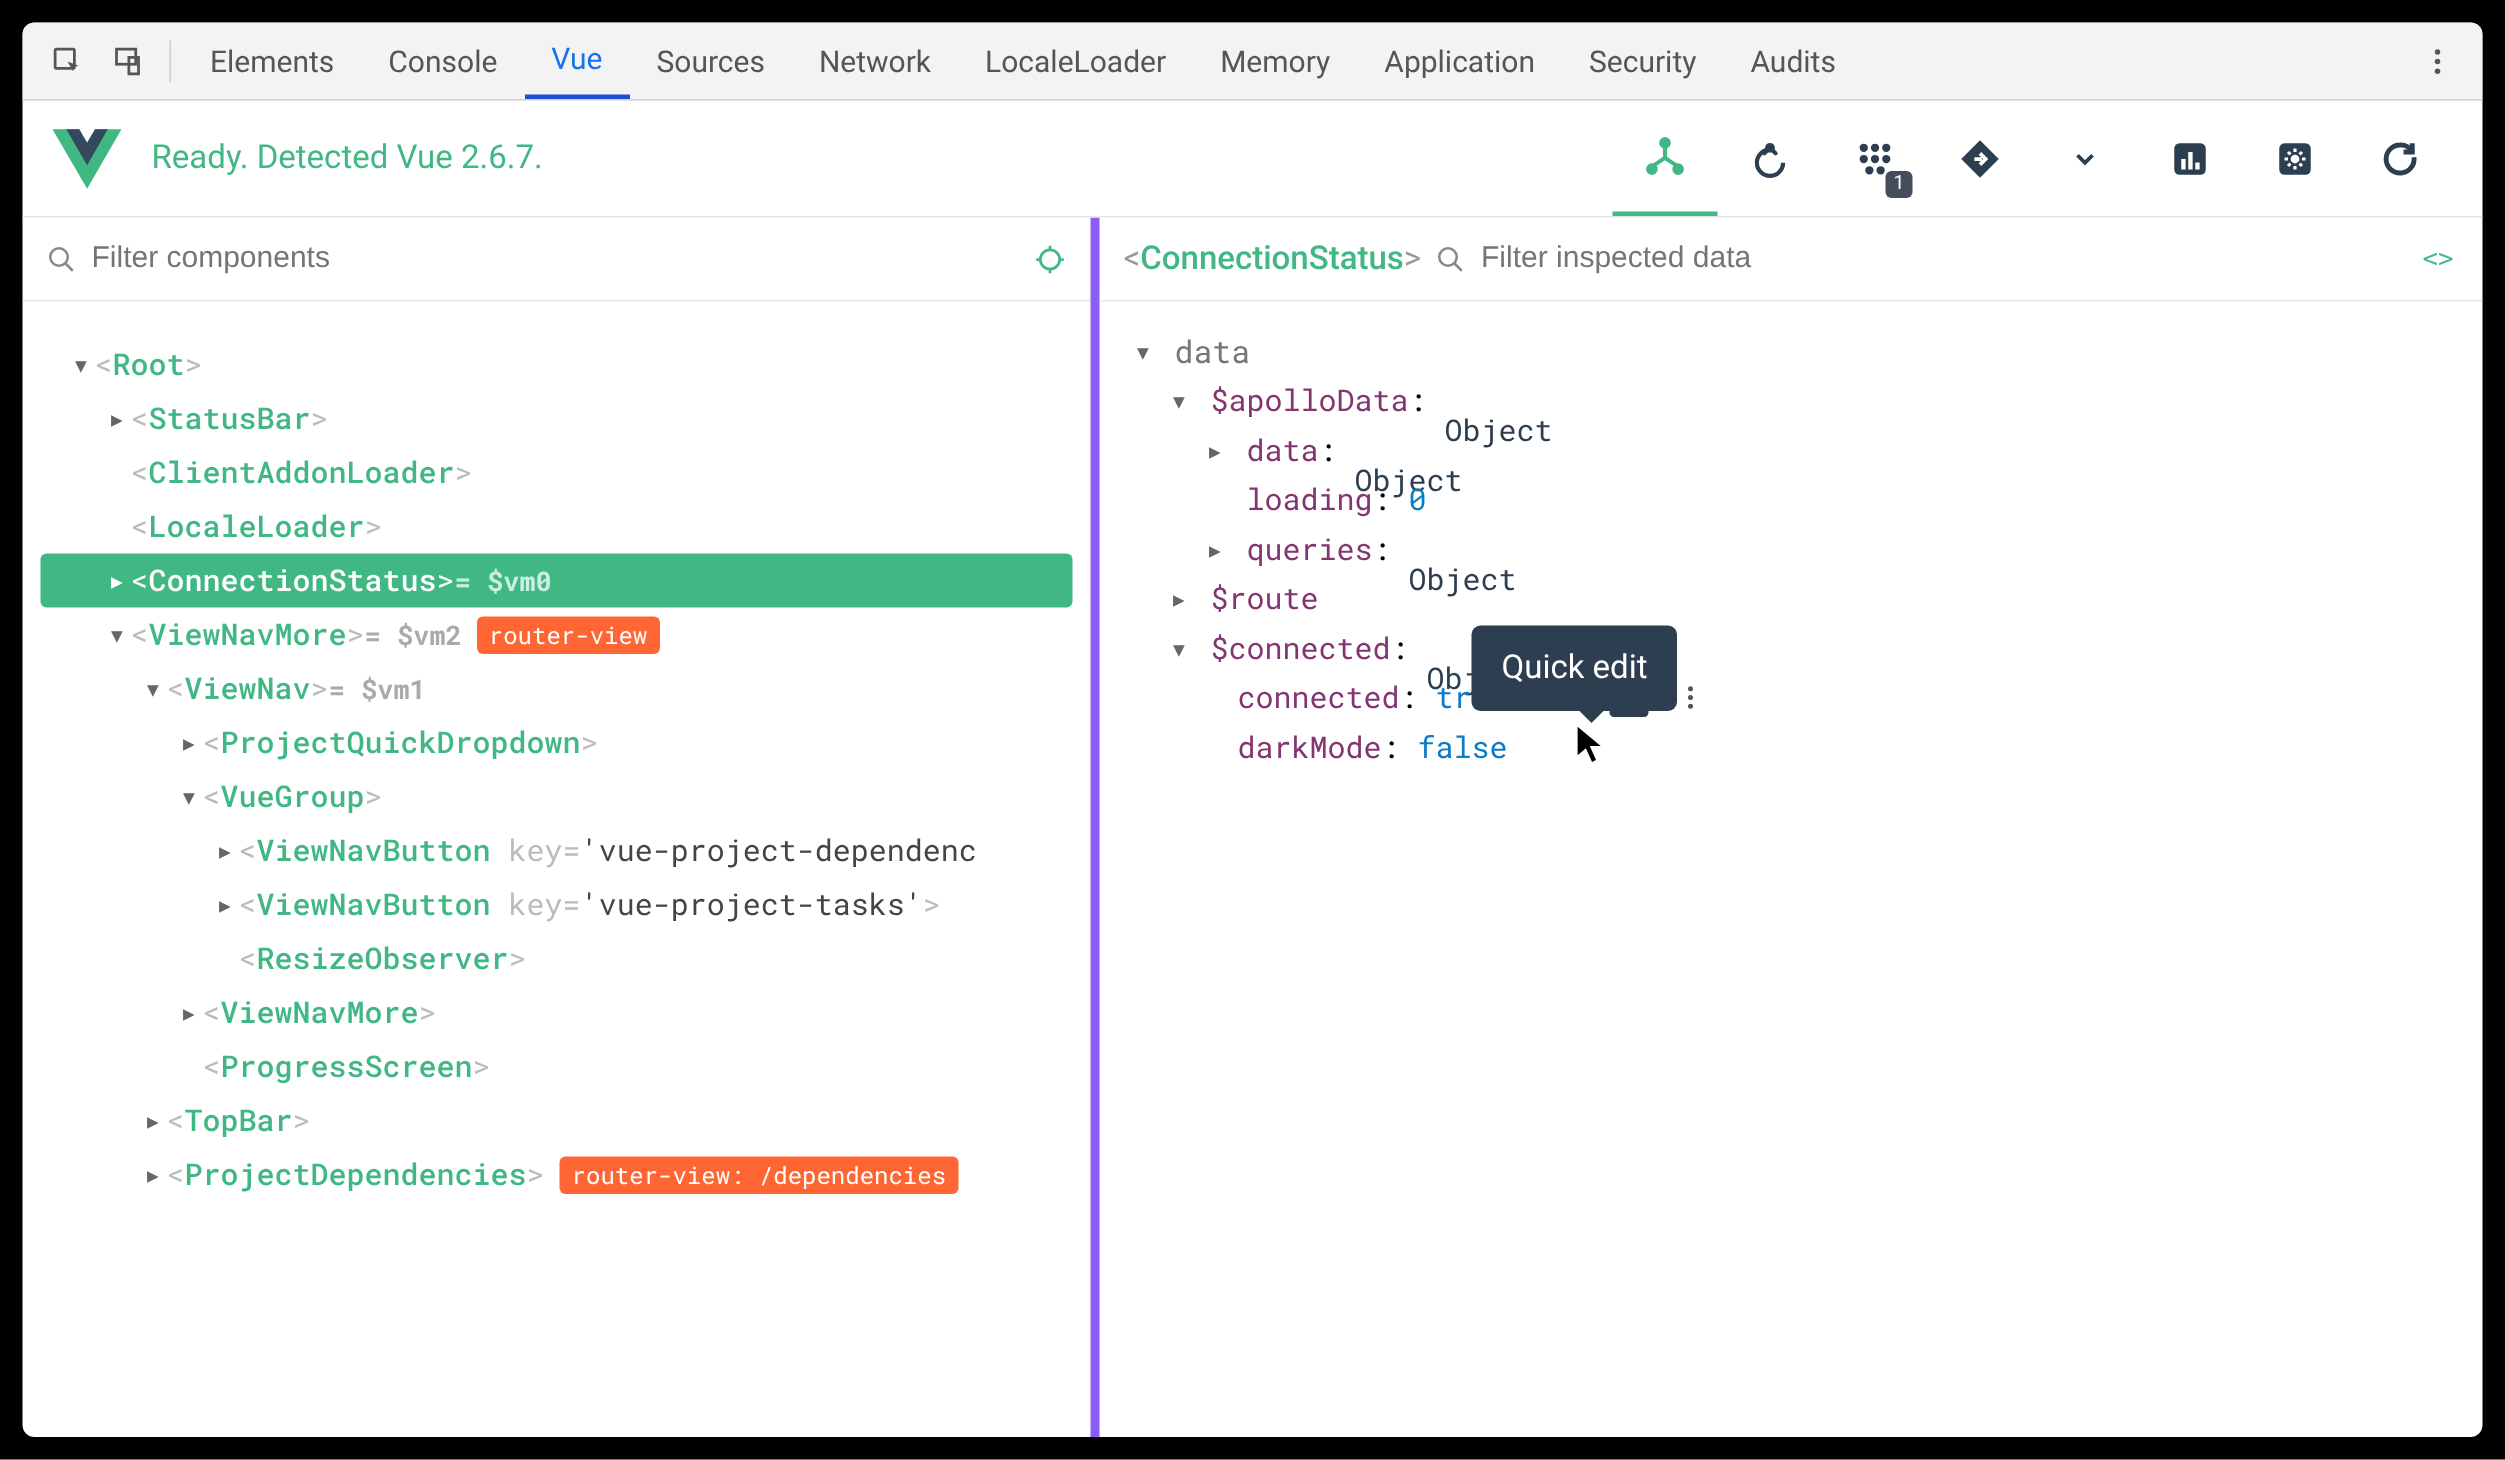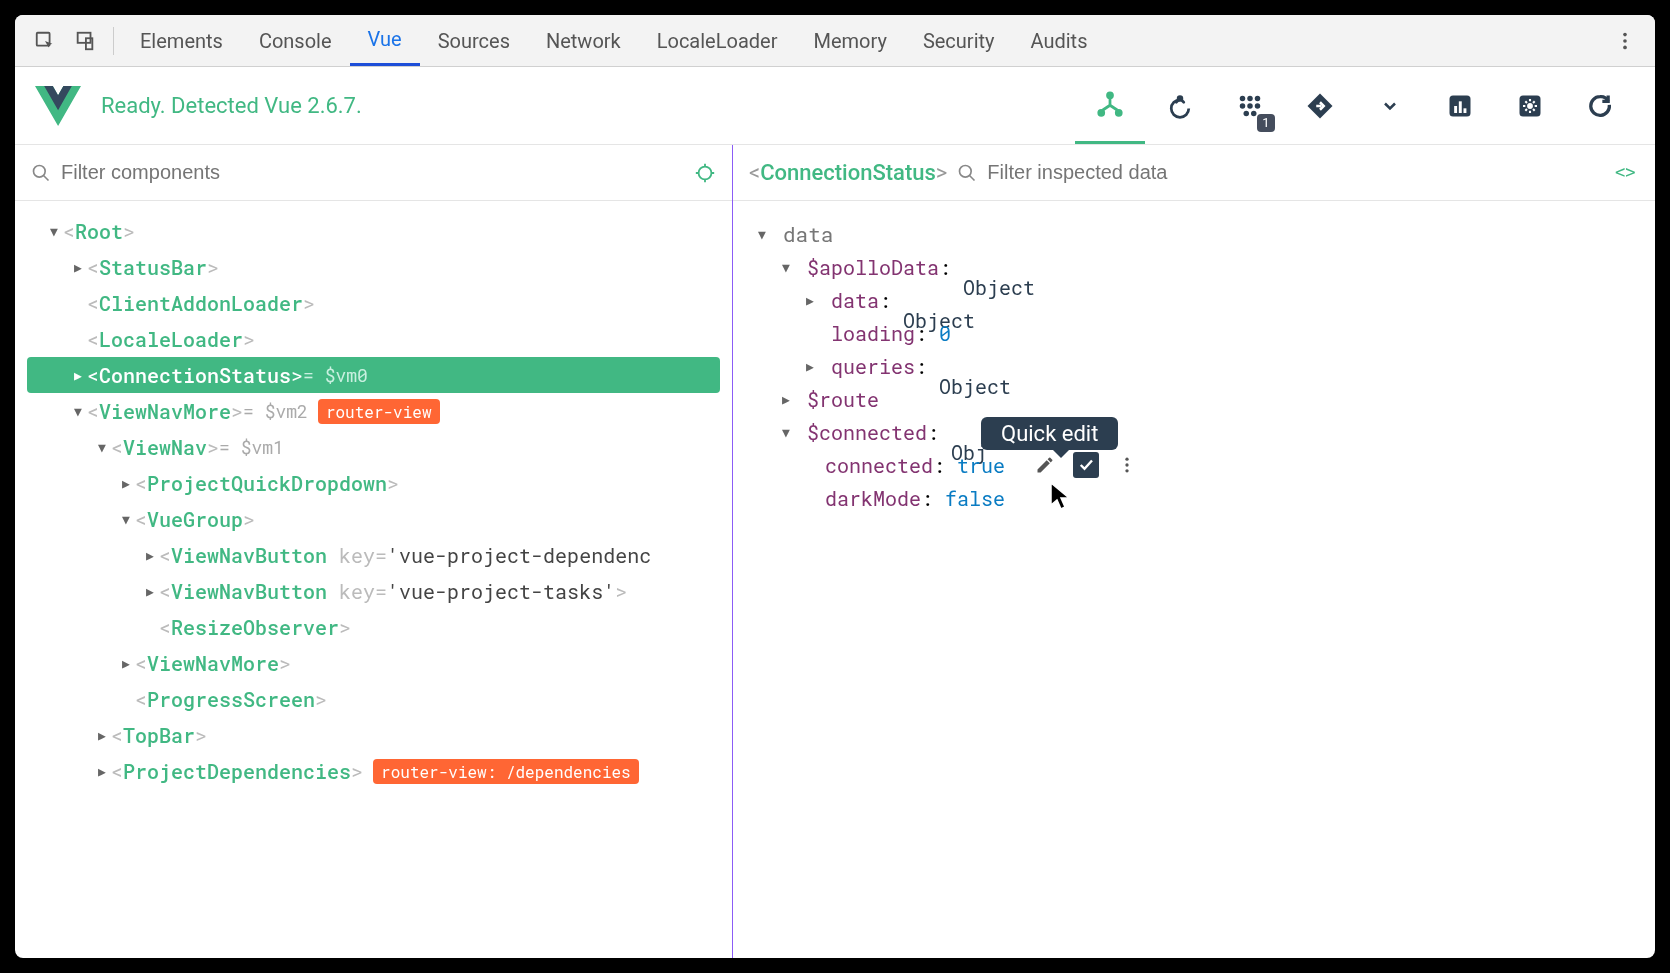--- a/index.html
+++ b/index.html
@@ -90,24 +90,25 @@
   justify-content: center;
 }
 
 .panes {
   flex: 1;
   display: flex;
   overflow: hidden;
 }
 .left-pane {
   width: 718px;
-  border-right: 1px solid #8b5cf6;
+  border-right: 6px solid #8b5cf6;
   display: flex;
   flex-direction: column;
   overflow: hidden;
+  gap: 12px;
 }
 .right-pane {
   flex: 1;
   display: flex;
   flex-direction: column;
 }
 .filter-bar {
   height: 56px;
   display: flex;
   align-items: center;
@@ -155,21 +156,21 @@
 .tree-row.selected .dim { color: #c9f0e0; }
 .toggle {
   width: 18px;
   font-size: 13px;
   color: #666;
   display: inline-flex;
   justify-content: center;
 }
 .angle { color: #bbb; }
 .comp { color: #41b883; font-weight: 500; }
-.dim { color: #aaa; font-size: 18px; }
+.dim { color: #aaa; font-size: 18px; font-weight: bold; }
 .tag-pill {
   background: #ff6634;
   color: #fff;
   font-size: 16px;
   padding: 2px 8px;
   border-radius: 4px;
   margin-left: 10px;
   font-family: "Roboto Mono", Menlo, Consolas, monospace;
 }
 .attr-k { color: #bbb; }
@@ -213,21 +214,21 @@
   color: #fff;
   border-radius: 3px;
   width: 26px;
   height: 26px;
 }
 .tooltip {
   position: absolute;
   background: #2c3e50;
   color: #fff;
   font-size: 22px;
-  padding: 4px 20px;
+  padding: 16px 20px;
   border-radius: 6px;
   left: 248px;
   top: 216px;
   font-family: -apple-system, BlinkMacSystemFont, "Segoe UI", Roboto, sans-serif;
 }
 .tooltip::after {
   content: '';
   position: absolute;
   bottom: -8px;
   left: 70px;
@@ -262,20 +263,21 @@
         </svg>
     </div>
     <div class="divider-v"></div>
     <div class="tab-btn">Elements</div>
     <div class="tab-btn">Console</div>
     <div class="tab-btn active">Vue</div>
     <div class="tab-btn">Sources</div>
     <div class="tab-btn">Network</div>
     <div class="tab-btn">LocaleLoader</div>
     <div class="tab-btn">Memory</div>
+    <div class="tab-btn">Application</div>
     <div class="tab-btn">Security</div>
     <div class="tab-btn">Audits</div>
     <div class="spacer"></div>
     <div class="icon-btn">
       <svg width="22" height="22" viewBox="0 0 24 24" fill="currentColor">
           <circle cx="12" cy="5" r="2"></circle>
           <circle cx="12" cy="12" r="2"></circle>
           <circle cx="12" cy="19" r="2"></circle>
         </svg>
     </div>

